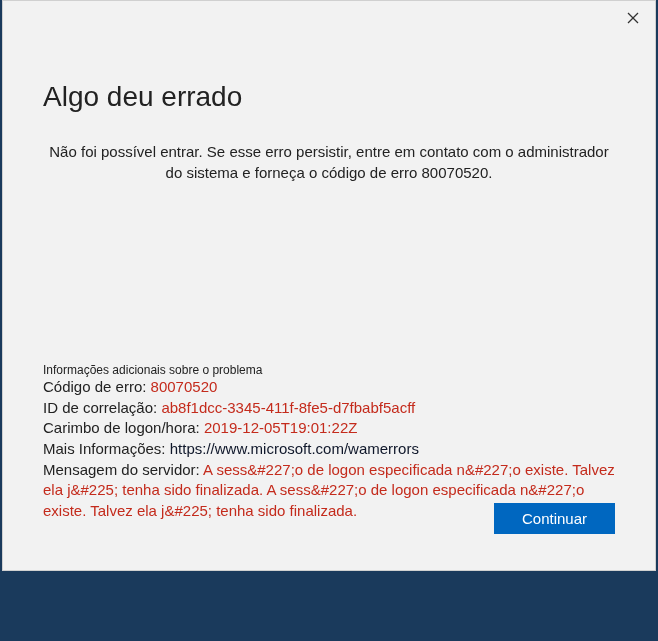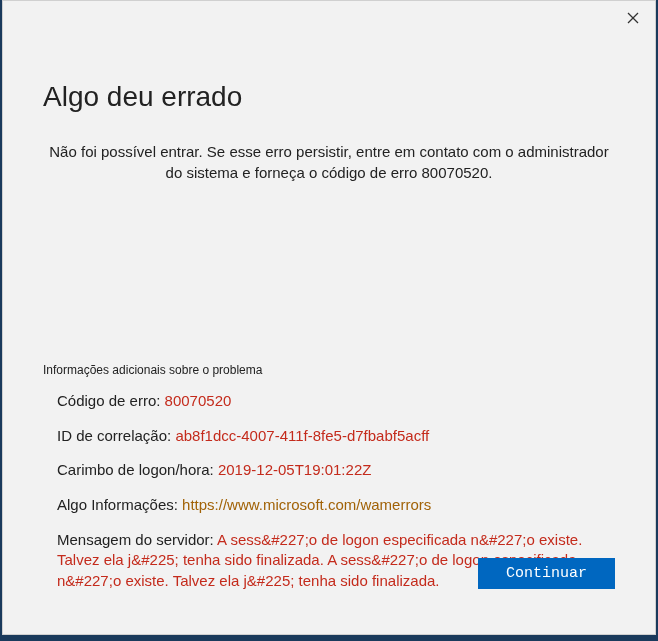--- a/index.html
+++ b/index.html
@@ -10,21 +10,21 @@
     body {
       font-family: "Segoe UI", Tahoma, sans-serif;
       background: #1a3a5c;
       width: 658px;
       height: 641px;
       overflow: hidden;
     }
     .dialog {
       background: #f2f2f2;
       width: 654px;
-      height: 635px;
+      height: 571px;
       margin: 0 auto;
       position: relative;
       border: 1px solid #d0d0d0;
     }
     .close-btn {
       position: absolute;
       top: 6px;
       right: 10px;
       width: 24px;
       height: 24px;
@@ -56,40 +56,39 @@
     .subheading {
       font-size: 12px;
       color: #222;
     }
     .details {
       font-size: 15px;
       line-height: 1.38;
       color: #222;
     }
     .detail-line {
-      margin: 14px;
+      margin: 0;
     }
     .red {
       color: #c42b1c;
     }
     .red-link {
-      color: #a16207;
+      color: #0f172a;
     }
     .server-msg-label {
       display: inline;
     }
     .server-msg-value {
       display: inline;
       color: #c42b1c;
     }
     .button-row {
       position: absolute;
-      bottom: 45px;
+      bottom: 36px;
       right: 40px;
-      font-family: Liberation Mono, monospace;
     }
     .btn {
       background: #0067c0;
       color: #fff;
       border: none;
       font-size: 15px;
       padding: 7px 28px;
       cursor: pointer;
       font-family: inherit;
     }
@@ -111,27 +110,27 @@
     <h1 class="title">Algo deu errado</h1>
     <p class="message">Não foi possível entrar. Se esse erro persistir, entre em contato com o administrador do sistema e forneça o código de erro 80070520.</p>
 
     <p class="subheading">Informações adicionais sobre o problema</p>
 
     <div class="details">
       <p class="detail-line">
         <span>Código de erro: </span><span class="red">80070520</span>
       </p>
       <p class="detail-line">
-        <span>ID de correlação: </span><span class="red">ab8f1dcc-4007-411f-8fe5-d7fbabf5acff</span>
+        <span>ID de correlação: </span><span class="red">ab8f1dcc-3345-411f-8fe5-d7fbabf5acff</span>
       </p>
       <p class="detail-line">
         <span>Carimbo de logon/hora: </span><span class="red">2019-12-05T19:01:22Z</span>
       </p>
       <p class="detail-line">
-        <span>Algo Informações: </span><span class="red-link">https://www.microsoft.com/wamerrors</span>
+        <span>Mais Informações: </span><span class="red-link">https://www.microsoft.com/wamerrors</span>
       </p>
       <p class="detail-line">
         <span class="server-msg-label">Mensagem do servidor: </span><span class="server-msg-value">A sess&amp;#227;o de logon especificada n&amp;#227;o existe. Talvez ela j&amp;#225; tenha sido finalizada. A sess&amp;#227;o de logon especificada n&amp;#227;o existe. Talvez ela j&amp;#225; tenha sido finalizada.</span>
       </p>
     </div>
   </div>
 
   <div class="button-row">
     <button class="btn">Continuar</button>
   </div>

